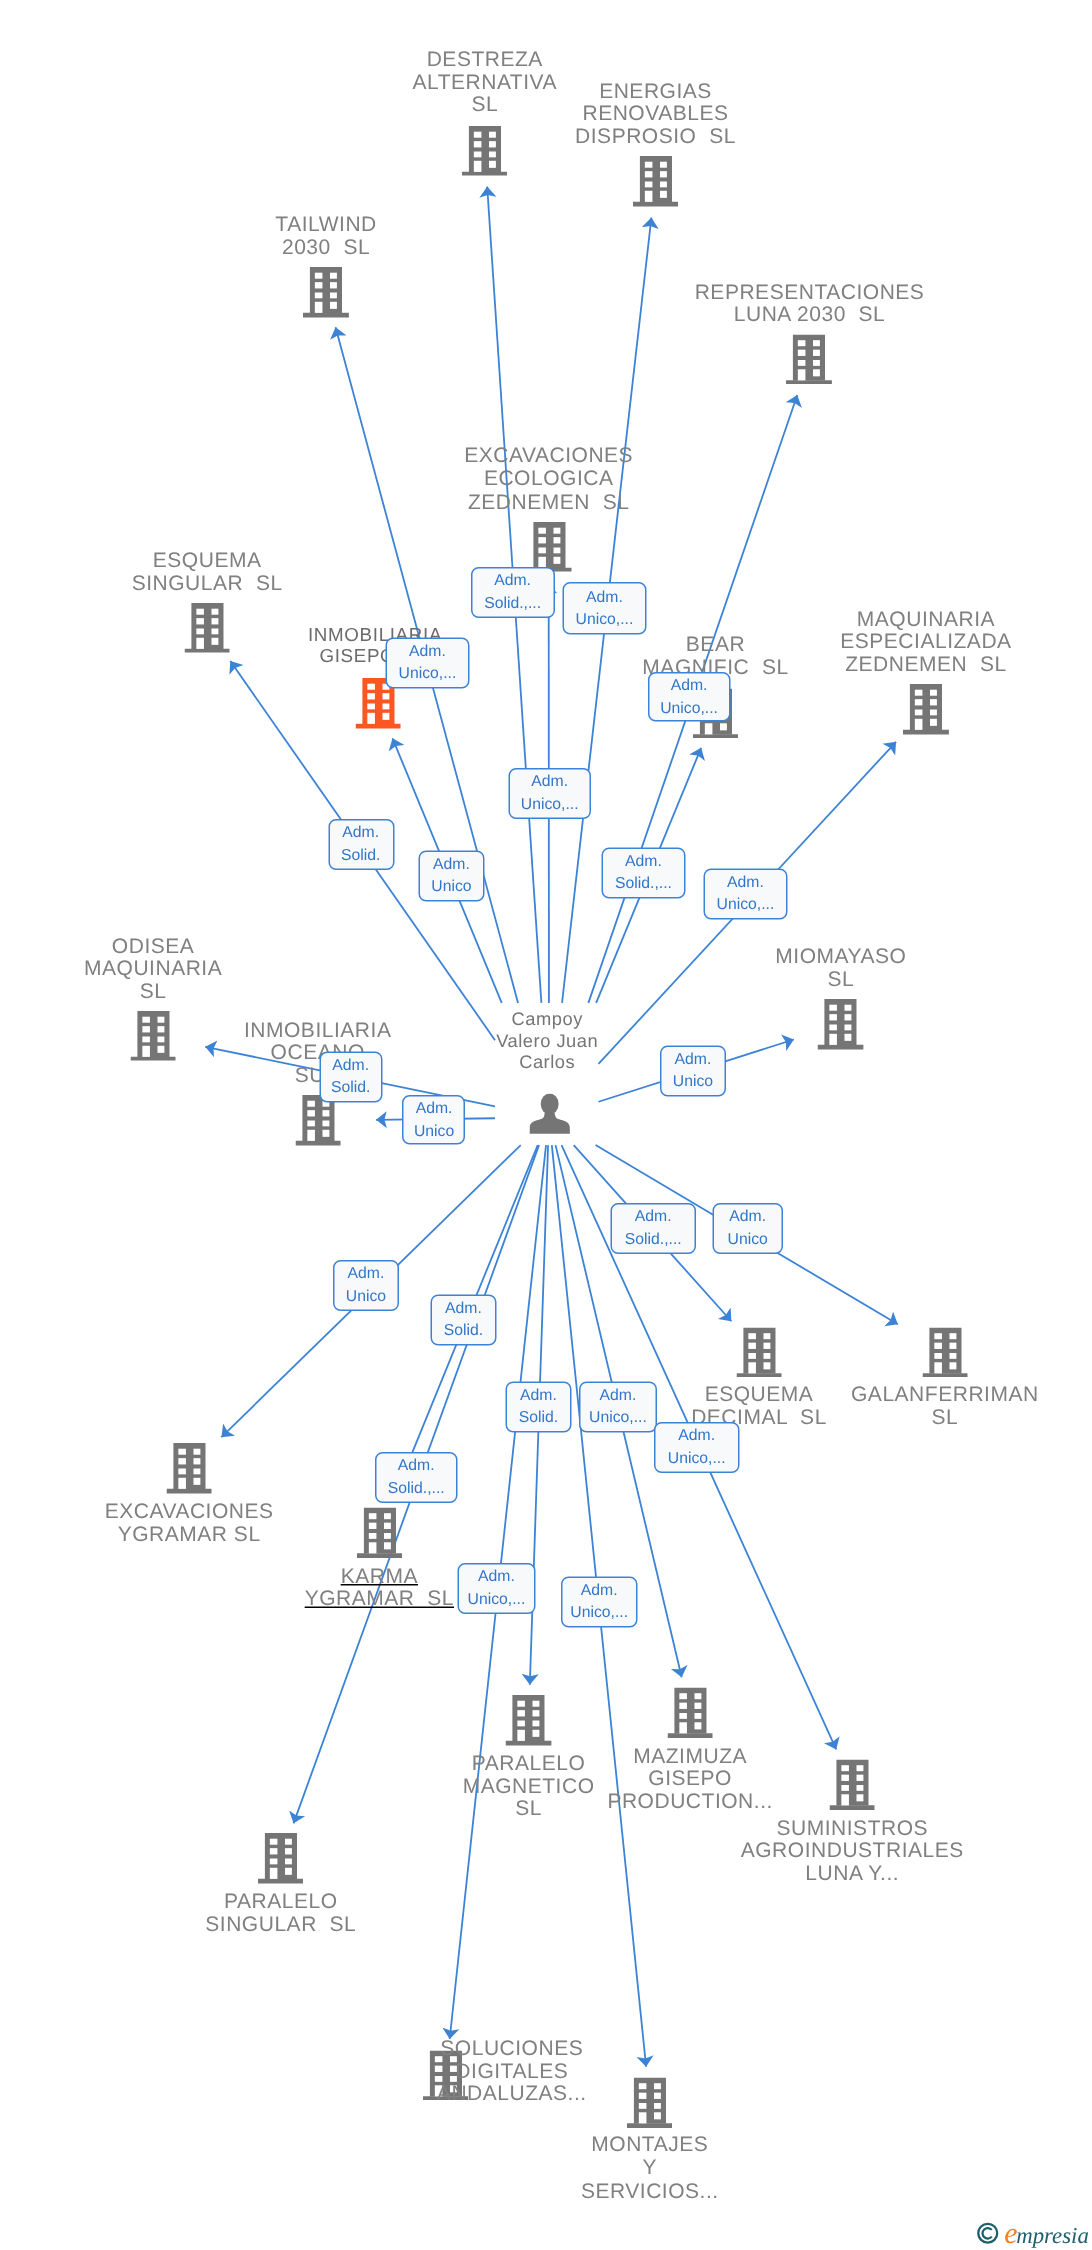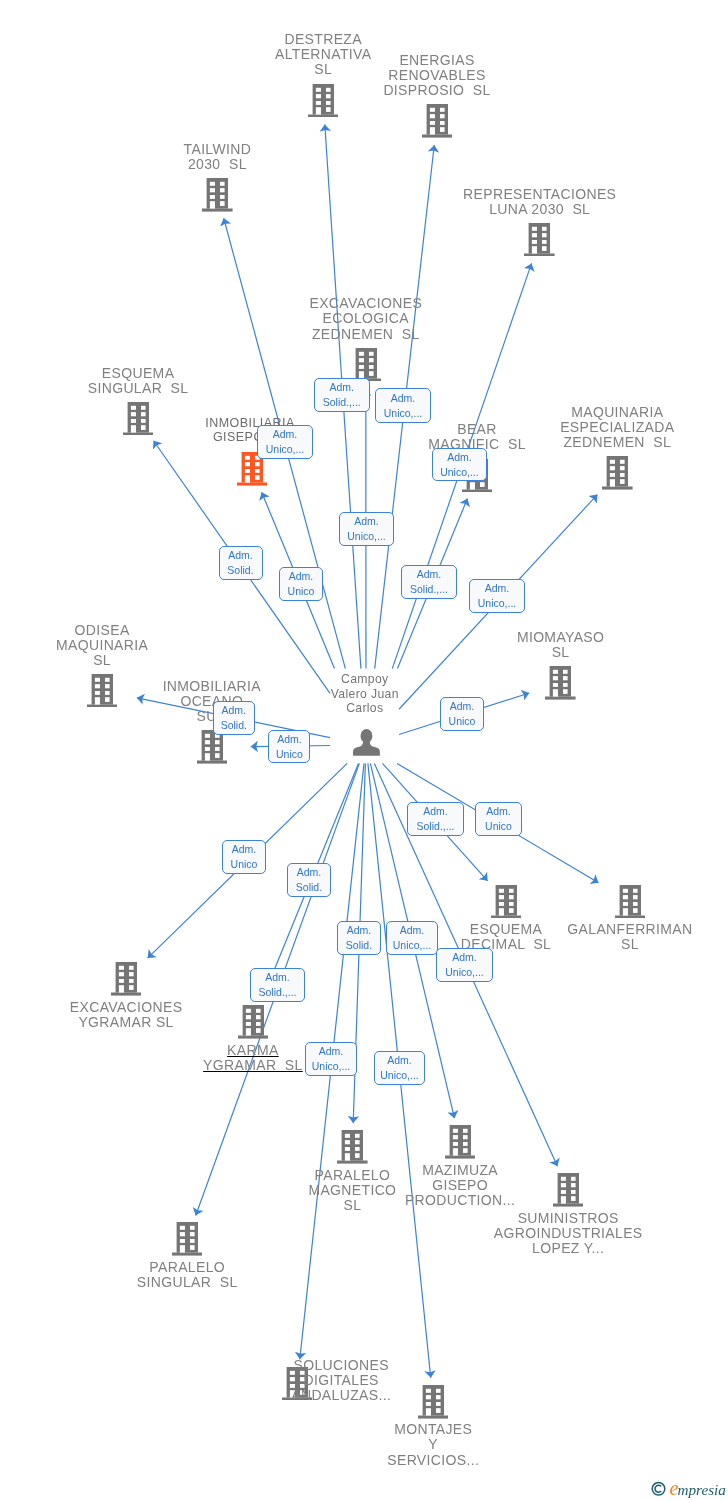--- a/index.html
+++ b/index.html
@@ -434,21 +434,21 @@
               <rect x="18.0" y="10.1" width="4.6" height="4.2"></rect>
               <rect x="7.9" y="17.0" width="5.05" height="3.9"></rect>
               <rect x="18.0" y="17.0" width="4.6" height="3.9"></rect>
               <rect x="7.9" y="23.2" width="5.05" height="7.4"></rect>
               <rect x="18.0" y="23.2" width="4.6" height="4.7"></rect>
             </g>
           </svg></span>
         <div class="tblock" style="left:568.20px;top:1210.50px;">
           <div class="nlabel">SUMINISTROS</div>
           <div class="nlabel">AGROINDUSTRIALES</div>
-          <div class="nlabel">LOPEZ Y...</div>
+          <div class="nlabel">LUNA Y...</div>
         </div>
       </div>
 <div class="node">
         <span class="icon-wrap" style="left:171.90px;top:1222.20px;"><svg width="30.6" height="33.6" viewBox="0 0 30.6 33.6" xmlns="http://www.w3.org/2000/svg">
             <path fill="#757575" d="M4.6 0 H26.0 V30.6 H4.6 Z"></path>
             <path fill="#757575" d="M0 30.5 H30.6 V33.6 H0 Z"></path>
             <g fill="#ffffff">
               <rect x="7.9" y="3.8" width="5.05" height="4.0"></rect>
               <rect x="18.0" y="3.8" width="4.6" height="4.0"></rect>
               <rect x="7.9" y="10.1" width="5.05" height="4.2"></rect>

